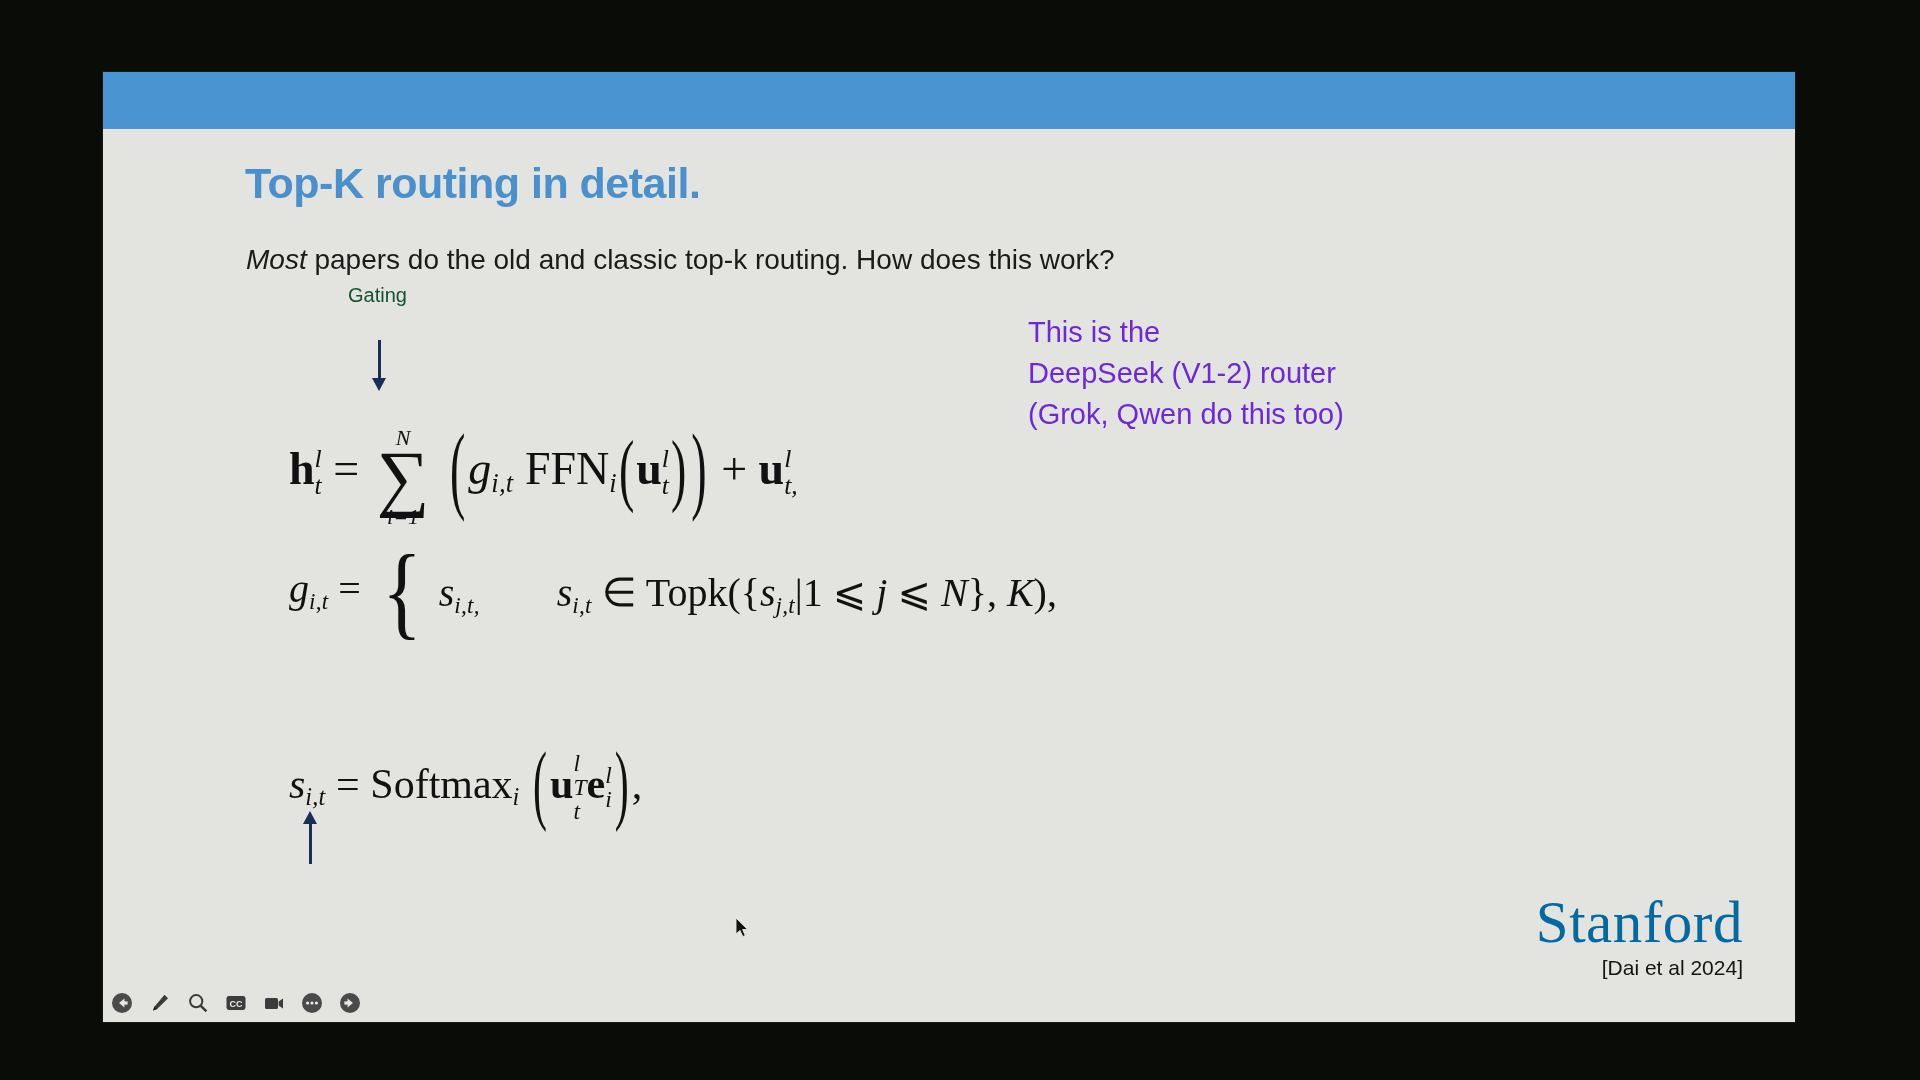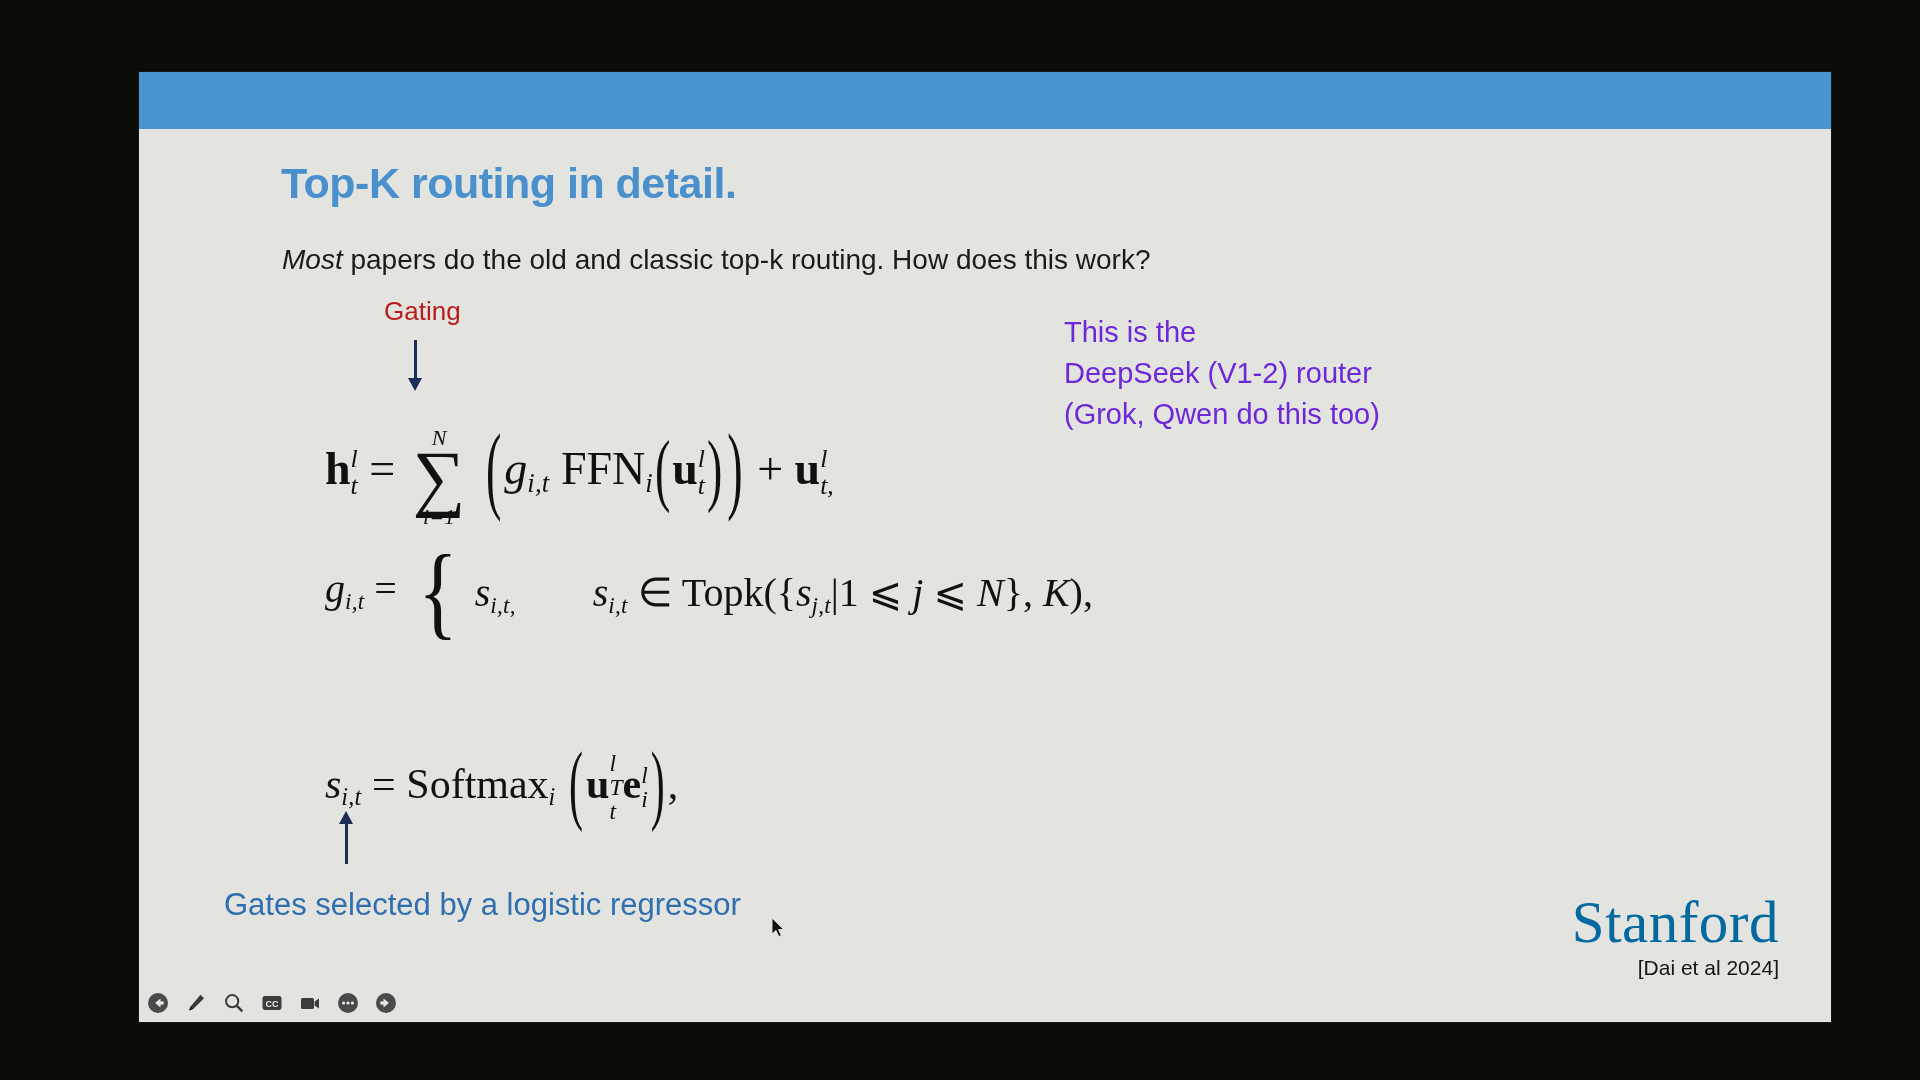--- a/index.html
+++ b/index.html
@@ -13,21 +13,20 @@
   body {
     font-family: "Liberation Sans", sans-serif;
     position: relative;
   }
 
   
   #viewer {
     position: absolute;
     inset: 0;
     background: #0a0c08;
-    margin-left: 36px;
   }
 
   
   #slide {
     position: absolute;
     left: 103px;
     top: 72px;
     width: 1692px;
     height: 950px;
     background: #e3e3df;
@@ -62,23 +61,23 @@
     font-size: 28px;
     color: #1b1b1b;
     white-space: nowrap;
   }
   #slide-subtitle .it { font-style: italic; }
 
   
   #gating-label {
     position: absolute;
     left: 245px;
-    top: 224px;
-    font-size: 26px;
-    color: #b91c1c;
+    top: 212px;
+    font-size: 20px;
+    color: #14532d;
     white-space: nowrap;
   }
   #gating-arrow {
     position: absolute;
     left: 275px;
     top: 268px;
     width: 3px;
     height: 40px;
     background: #1b2f56;
   }
@@ -327,21 +326,20 @@
       <span class="mi">s</span><span class="sub">i,t</span>
       <span class="mup">=</span>
       <span class="mup">Softmax</span><span class="sub">i</span>
       <span class="paren-lg">(</span><span class="mb">u</span><span class="supsub"><span>
             <span>l</span>
             <span>T</span>
           </span><span>t</span></span><span class="mb">e</span><span class="supsub"><span>l</span><span>i</span></span><span class="paren-lg">)</span><span class="mup">,</span>
     </div>
 
     <div id="gates-arrow"></div>
-    <div id="gates-note">Gates selected by a logistic regressor</div>
 
     <div class="note" id="note-1">This is the
 DeepSeek (V1-2) router
 (Grok, Qwen do this too)</div>
 
     <div id="stanford-logo">Stanford</div>
     <div id="citation">[Dai et al 2024]</div>
 
     <div id="toolbar">
       <span class="tb-icon">

